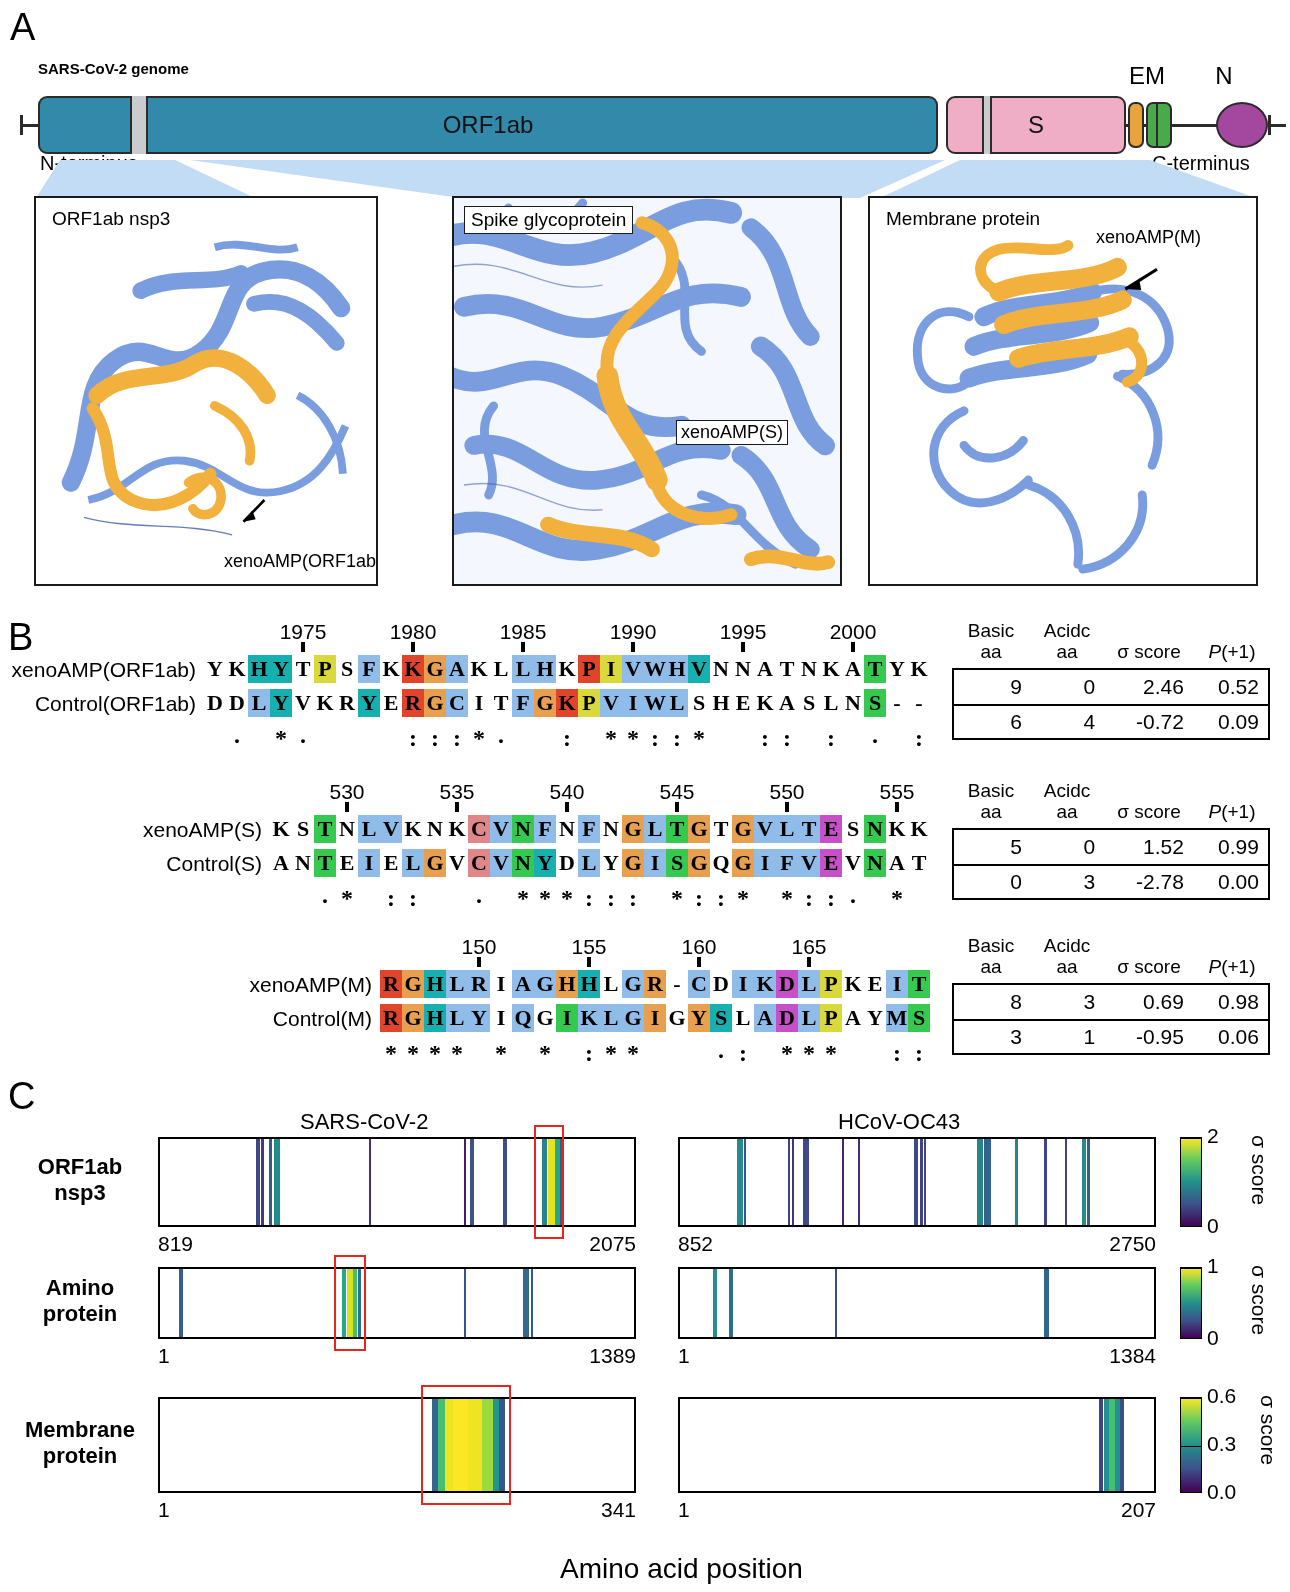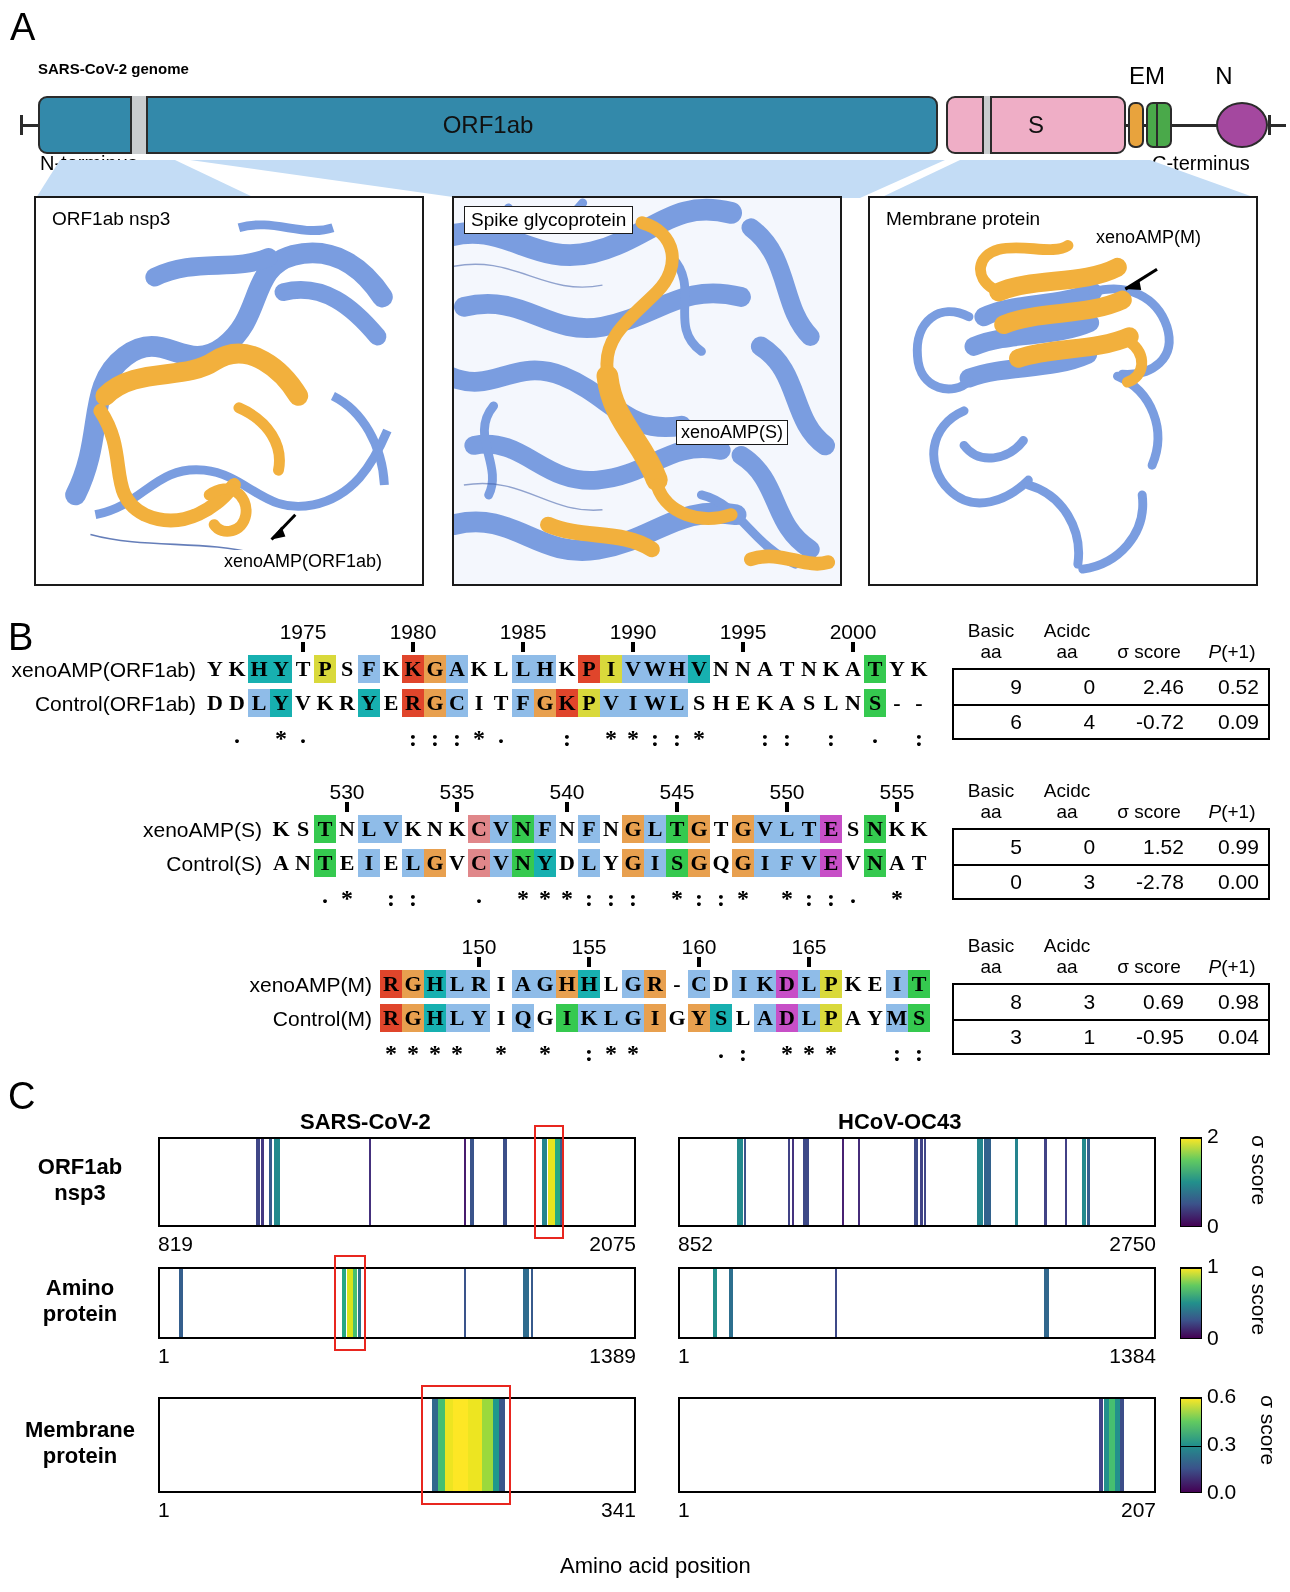--- a/index.html
+++ b/index.html
@@ -97,21 +97,21 @@
     padding-top:2px;
   }
   .stat-table .tbody { border:2px solid #000; }
   .stat-table .trow { display:flex; height:34px; align-items:center; }
   .stat-table .trow + .trow { border-top:2px solid #000; }
   .stat-table .trow div { text-align:right; font-size:21px; padding-right:9px; }
   .c0 { width:78px; } .c1 { width:74px; } .c2 { width:90px; } .c3 { width:76px; }
 
   
   #panelC { position:absolute; left:0; top:1085px; width:1290px; height:507px; }
-  .col-title { position:absolute; font-size:22px; font-weight:bold; }
+  .col-title { position:absolute; font-size:22px; font-weight:normal; }
   .hm-rowlabel {
     position:absolute; font-size:22px; font-weight:bold; text-align:center;
     line-height:1.18;
   }
   .hm {
     position:absolute; border:2.4px solid #000; background:#fff; overflow:hidden;
   }
   .hm .stripe { position:absolute; top:0; bottom:0; }
   .hm-red {
     position:absolute; border:2.2px solid #e8261f; background:transparent; pointer-events:none;
@@ -119,21 +119,21 @@
   .axlab { position:absolute; font-size:21px; }
   .cbar {
     position:absolute; width:22px; border:1.6px solid #000;
   }
   .cbar .tk { position:absolute; left:0; width:100%; height:0; border-top:1.6px solid #000; }
   .cbar-tick-label { position:absolute; font-size:21px; }
   .cbar-title {
     position:absolute; font-size:21px;
     writing-mode:vertical-rl; text-orientation:mixed;
   }
-  #xaxis-title { position:absolute; font-size:22px; }
+  #xaxis-title { position:absolute; font-size:28px; }
 </style>
 </head>
 <body>
 
 <div id="panelA">
   <div class="panel-letter" style="left:10px; top:8px;">A</div>
   <div id="genome-title">SARS-CoV-2 genome</div>
 
   <div id="genome-track">
 
@@ -169,21 +169,21 @@
 
   <div class="term-label" style="left:40px; top:152px;">N-terminus</div>
   <div class="term-label" style="left:1152px; top:152px;">C-terminus</div>
 
   <svg style="position:absolute; left:0; top:150px; width:1290px; height:50px;">
     <polygon points="60,10 175,10 255,48 36,48" fill="#c3dcf5"></polygon>
     <polygon points="190,10 945,10 860,48 460,48" fill="#c3dcf5"></polygon>
     <polygon points="960,10 1150,10 1256,48 880,48" fill="#c3dcf5"></polygon>
   </svg>
 
-  <div class="struct-box" style="left:34px; width:390px;">
+  <div class="struct-box" style="left:34px; width:344px;">
     <svg viewBox="0 0 390 390" style="width:100%;height:100%;">
       <g fill="none" stroke="#3f5ea8" stroke-width="2">
         <path d="M40 300 C70 240 50 190 90 160 C130 130 150 180 190 150 C230 120 215 70 260 58 C300 48 330 70 350 100" stroke="#7a9de0" stroke-width="21" stroke-linecap="round"></path>
         <path d="M60 320 C110 310 120 270 170 275 C215 280 230 320 280 310 C320 302 340 270 355 235" stroke="#7a9de0" stroke-width="9"></path>
         <path d="M120 80 C160 60 200 75 235 60" stroke="#7a9de0" stroke-width="19" stroke-linecap="round"></path>
         <path d="M205 30 C240 20 270 40 300 30" stroke="#7a9de0" stroke-width="9"></path>
         <path d="M250 95 C290 85 320 110 345 140" stroke="#7a9de0" stroke-width="18" stroke-linecap="round"></path>
         <path d="M300 200 C330 215 350 250 352 290" stroke="#7a9de0" stroke-width="9"></path>
       </g>
       <g fill="none" stroke="#f2b03d" stroke-linecap="round">
@@ -345,21 +345,21 @@
             <div class="trow">
               <div class="c0">8</div>
               <div class="c1">3</div>
               <div class="c2">0.69</div>
               <div class="c3">0.98</div>
             </div>
             <div class="trow">
               <div class="c0">3</div>
               <div class="c1">1</div>
               <div class="c2">-0.95</div>
-              <div class="c3">0.04</div>
+              <div class="c3">0.06</div>
             </div>
           </div>
         </div>
       </div>
     </div>
 </div>
 
 <div id="panelC">
   <div class="panel-letter" style="left:8px; top:-8px;">C</div>
   <div class="col-title" style="left:300px; top:24px;">SARS-CoV-2</div>

